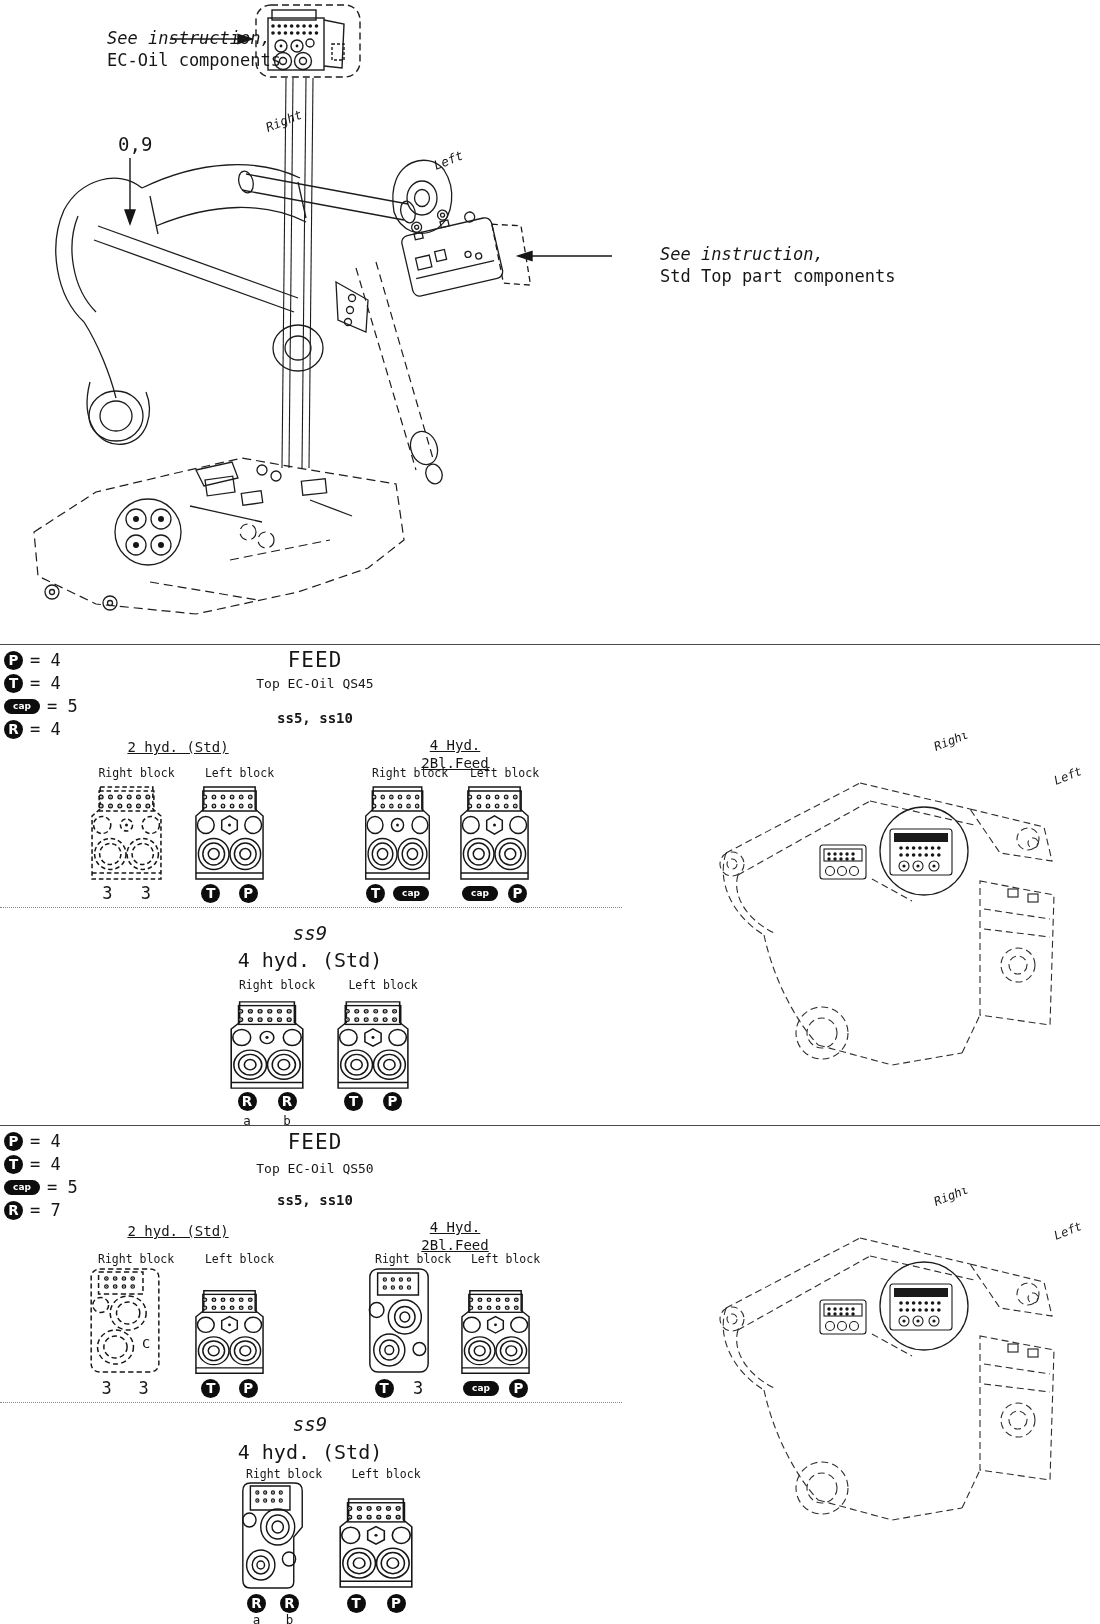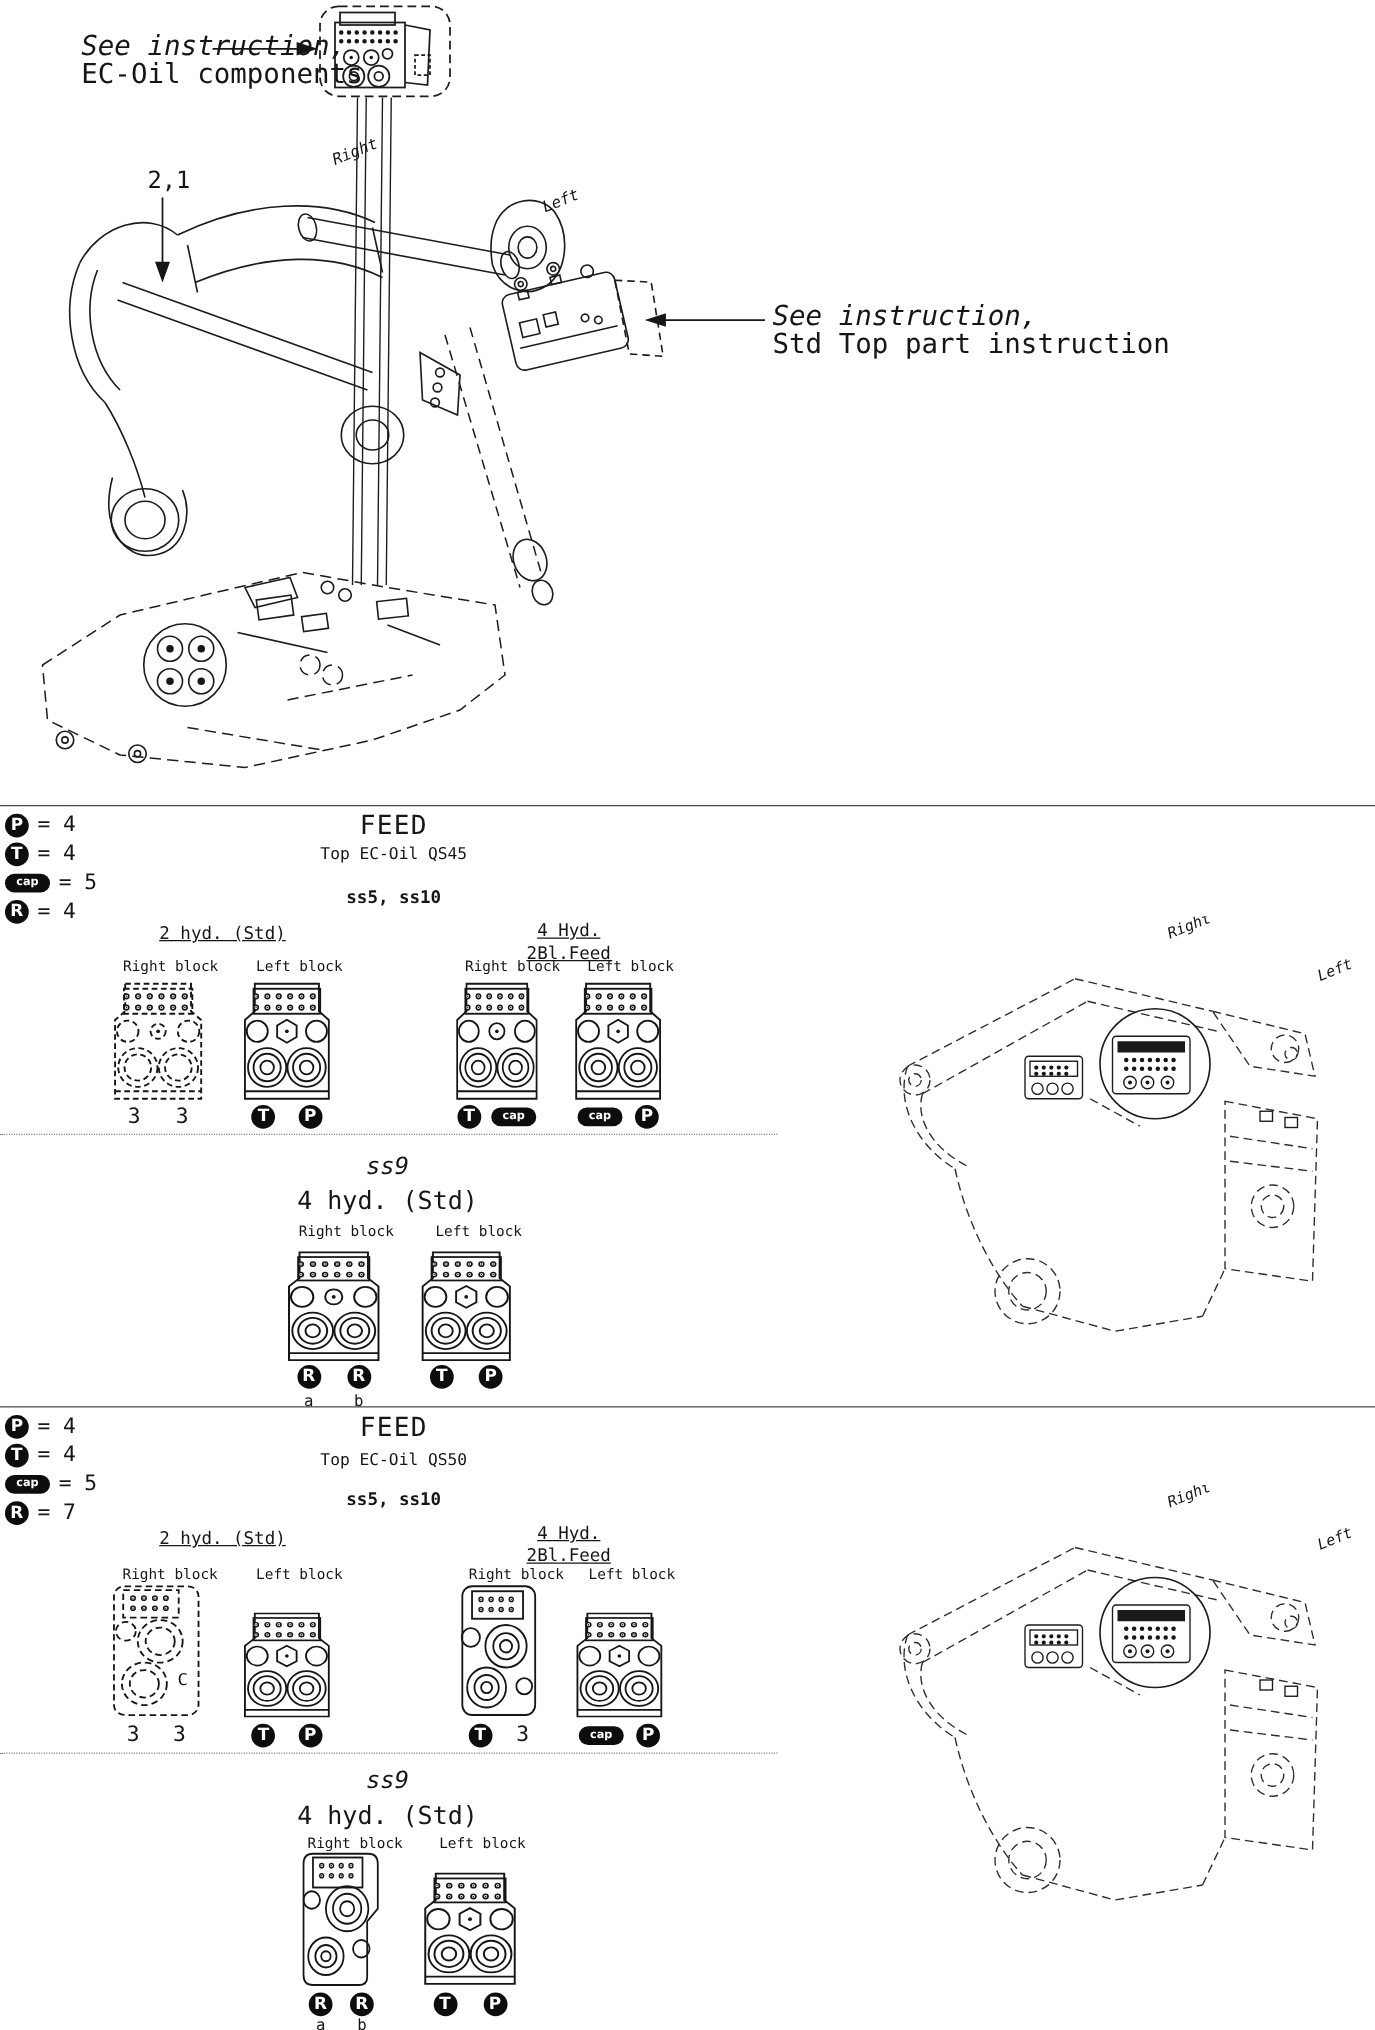--- a/index.html
+++ b/index.html
@@ -3,21 +3,21 @@
 <meta charset="utf-8">
 <style>
   html,body{margin:0;padding:0;}
   body{
     width:1100px;height:1624px;position:relative;background:#ffffff;
     font-family:"DejaVu Sans Mono","Liberation Mono",monospace;color:#161616;
     overflow:hidden;
   }
   .abs{position:absolute;}
   .ctr{text-align:center;}
-  .callout{font-size:22px;line-height:22px;white-space:nowrap;}
+  .callout{font-size:17px;line-height:22px;white-space:nowrap;margin-left:42px;}
   .callout .it{font-style:italic;}
   .itemref{font-size:19px;}
   .h-feed{font-size:21px;letter-spacing:1px;}
   .h-sub{font-size:13px;}
   .h-models{font-size:14px;font-weight:bold;}
   .h-grp{font-size:14px;line-height:18px;text-decoration:underline;}
   .h-blk{font-size:11.5px;white-space:nowrap;margin-left:10px;}
   .h-ss9{font-size:19px;font-style:italic;}
   .h-ss9sub{font-size:20px;}
   .legend{display:flex;flex-direction:column;gap:3px;}
@@ -346,23 +346,23 @@
   <text x="268" y="132" font-size="12.5" font-style="italic" fill="#161616" transform="rotate(-22 268 132)">Right</text>
   <text x="436" y="170" font-size="12.5" font-style="italic" fill="#161616" transform="rotate(-22 436 170)">Left</text>
 </svg>
 
 <div class="abs callout" style="left:65px;top:27px;">
   <div class="it">See instruction,</div>
   <div>EC-Oil components</div>
 </div>
 <div class="abs callout" style="left:618px;top:243px;">
   <div class="it">See instruction,</div>
-  <div>Std Top part instruction</div>
-</div>
-<div class="abs itemref" style="left:118px;top:133px;">2,1</div>
+  <div>Std Top part components</div>
+</div>
+<div class="abs itemref" style="left:118px;top:133px;">0,9</div>
 
 <div class="abs div-solid" style="left:0;top:644px;width:1100px;"></div>
 <div class="abs div-dot" style="left:0;top:907px;width:622px;"></div>
 <div class="abs div-solid" style="left:0;top:1125px;width:1100px;"></div>
 <div class="abs div-dot" style="left:0;top:1402px;width:622px;"></div>
 
 <div class="abs legend" style="left:4px;top:650px;">
   <div class="legend-row">
     <span class="badge">P</span>
     <span class="legend-val">= 4</span>

